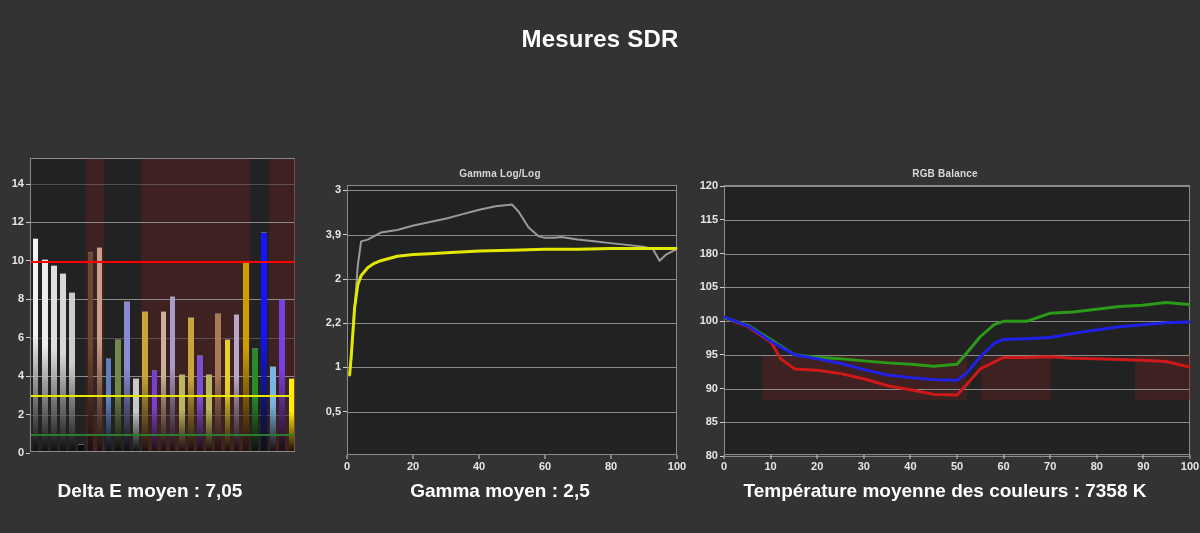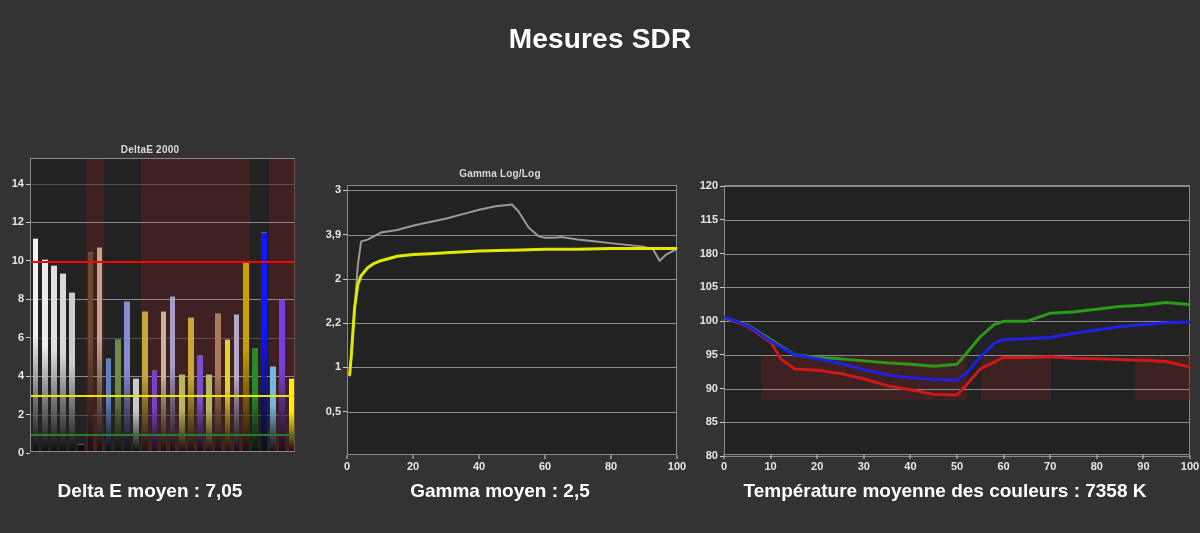--- a/index.html
+++ b/index.html
@@ -17,21 +17,21 @@
   }
 
   
   #title-block {
     position: absolute;
     top: 22px; left: 0; width: 1200px;
     text-align: center;
     color: #ffffff;
   }
   #title-block .line {
-    font-size: 28px;
+    font-size: 24px;
     font-weight: bold;
     line-height: 34px;
     letter-spacing: 0.2px;
   }
 
   
   .panel { position: absolute; }
 
   .chart-title {
     position: absolute;
@@ -123,21 +123,20 @@
 </head>
 <body>
 
 <div id="root">
 
   <div id="title-block">
     <div class="line">Mesures SDR</div>
   </div>
 
   <div class="panel" style="left:0px; top:140px; width:300px; height:330px;">
-    <div class="chart-title" style="top:4px;">DeltaE 2000</div>
     <div id="de-yaxis" style="position:absolute; left:0; top:18px; width:30px; height:294px;">
         <div class="ytick" style="top: 294px;"><span>0</span><span class="dash"></span></div>
         <div class="ytick" style="top: 255.569px;"><span>2</span><span class="dash"></span></div>
         <div class="ytick" style="top: 217.137px;"><span>4</span><span class="dash"></span></div>
         <div class="ytick" style="top: 178.706px;"><span>6</span><span class="dash"></span></div>
         <div class="ytick" style="top: 140.275px;"><span>8</span><span class="dash"></span></div>
         <div class="ytick" style="top: 101.843px;"><span>10</span><span class="dash"></span></div>
         <div class="ytick" style="top: 63.4118px;"><span>12</span><span class="dash"></span></div>
         <div class="ytick" style="top: 24.9804px;"><span>14</span><span class="dash"></span></div>
       </div>
@@ -232,20 +231,21 @@
         <div class="xtickmark" style="left: 198px; top: 0px;"></div>
         <div class="xtick" style="left: 198px; top: 5px;">60</div>
         <div class="xtickmark" style="left: 264px; top: 0px;"></div>
         <div class="xtick" style="left: 264px; top: 5px;">80</div>
         <div class="xtickmark" style="left: 330px; top: 0px;"></div>
         <div class="xtick" style="left: 330px; top: 5px;">100</div>
       </div>
   </div>
 
   <div class="panel" style="left:690px; top:165px; width:510px; height:305px;">
+    <div class="chart-title" style="top:3px;">RGB Balance</div>
     <div id="rg-yaxis" style="position:absolute; left:0; top:20px; width:34px; height:270px;">
         <div class="ytick" style="top: 270px;"><span>80</span><span class="dash"></span></div>
         <div class="ytick" style="top: 236.25px;"><span>85</span><span class="dash"></span></div>
         <div class="ytick" style="top: 202.5px;"><span>90</span><span class="dash"></span></div>
         <div class="ytick" style="top: 168.75px;"><span>95</span><span class="dash"></span></div>
         <div class="ytick" style="top: 135px;"><span>100</span><span class="dash"></span></div>
         <div class="ytick" style="top: 101.25px;"><span>105</span><span class="dash"></span></div>
         <div class="ytick" style="top: 67.5px;"><span>180</span><span class="dash"></span></div>
         <div class="ytick" style="top: 33.75px;"><span>115</span><span class="dash"></span></div>
         <div class="ytick" style="top: 0px;"><span>120</span><span class="dash"></span></div>

